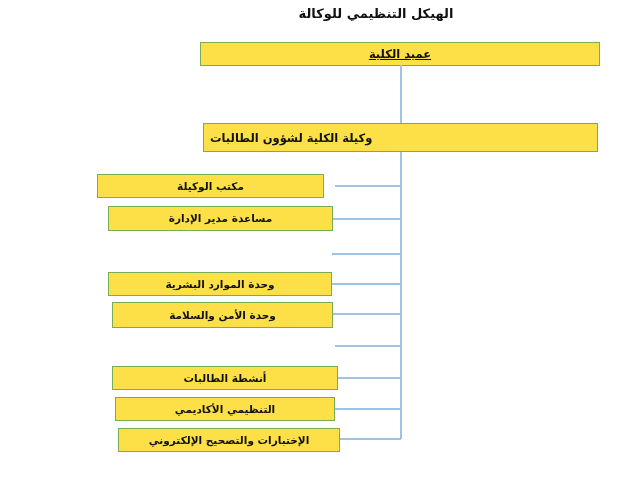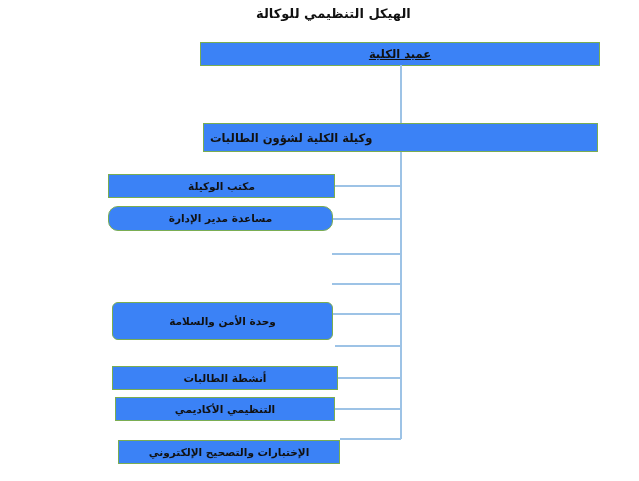--- a/index.html
+++ b/index.html
@@ -7,29 +7,29 @@
     position:relative;
     width:639px;height:481px;
     background:#ffffff;
     font-family:"DejaVu Sans", sans-serif;
     direction:rtl;
     overflow:hidden;
   }
   .chart-title{
     position:absolute;
     left:256px;top:6px;width:240px;
-    text-align:left;
+    text-align:center;
     font-size:13px;
     font-weight:bold;
     color:#111111;
   }
   .node{
     position:absolute;
     box-sizing:border-box;
-    background:#3b82f6;
+    background:#fde047;
     border:1.5px solid #7aad52;
     display:flex;
     align-items:center;
     justify-content:center;
     text-align:center;
     color:#111111;
     font-weight:bold;
     padding:11px 6px;
   }
   .node.main{font-size:11.5px;}
@@ -65,40 +65,43 @@
   <div class="conn conn-h" style="left:335px;top:185px;width:66px;"></div>
   <div class="conn conn-h" style="left:333px;top:218px;width:68px;"></div>
   <div class="conn conn-h" style="left:332px;top:253px;width:69px;"></div>
   <div class="conn conn-h" style="left:332px;top:283px;width:69px;"></div>
   <div class="conn conn-h" style="left:333px;top:313px;width:68px;"></div>
   <div class="conn conn-h" style="left:335px;top:345px;width:66px;"></div>
   <div class="conn conn-h" style="left:338px;top:377px;width:63px;"></div>
   <div class="conn conn-h" style="left:335px;top:408px;width:66px;"></div>
   <div class="conn conn-h" style="left:340px;top:438px;width:61px;"></div>
 
-  <div class="node unit" style="left:108px;top:174px;width:227px;height:23px;">
+  <div class="node unit" style="left:97px;top:174px;width:227px;height:23px;">
     <span>مكتب الوكيلة</span>
   </div>
 
-  <div class="node unit" style="left:108px;top:206px;width:225px;height:25px;border-radius:10px;">
+  <div class="node unit" style="left:108px;top:206px;width:225px;height:25px;">
     <span>مساعدة مدير الإدارة</span>
   </div>
 
 
+  <div class="node unit" style="left:108px;top:272px;width:224px;height:22px;">
+    <span>وحدة الموارد البشرية</span>
+  </div>
 
-  <div class="node unit" style="left:112px;top:302px;width:221px;height:38px;border-radius:6px;">
+  <div class="node unit" style="left:112px;top:302px;width:221px;height:26px;">
     <span>وحدة الأمن والسلامة</span>
   </div>
 
 
   <div class="node unit" style="left:112px;top:366px;width:226px;height:23px;">
     <span>أنشطة الطالبات</span>
   </div>
 
   <div class="node unit" style="left:115px;top:397px;width:220px;height:23px;">
     <span>التنظيمي الأكاديمي</span>
   </div>
 
-  <div class="node unit" style="left:118px;top:428px;width:222px;height:23px;margin-top:12px;">
+  <div class="node unit" style="left:118px;top:428px;width:222px;height:23px;">
     <span>الإختبارات والتصحيح الإلكتروني</span>
   </div>
 
 </div>
 
 </body></html>

